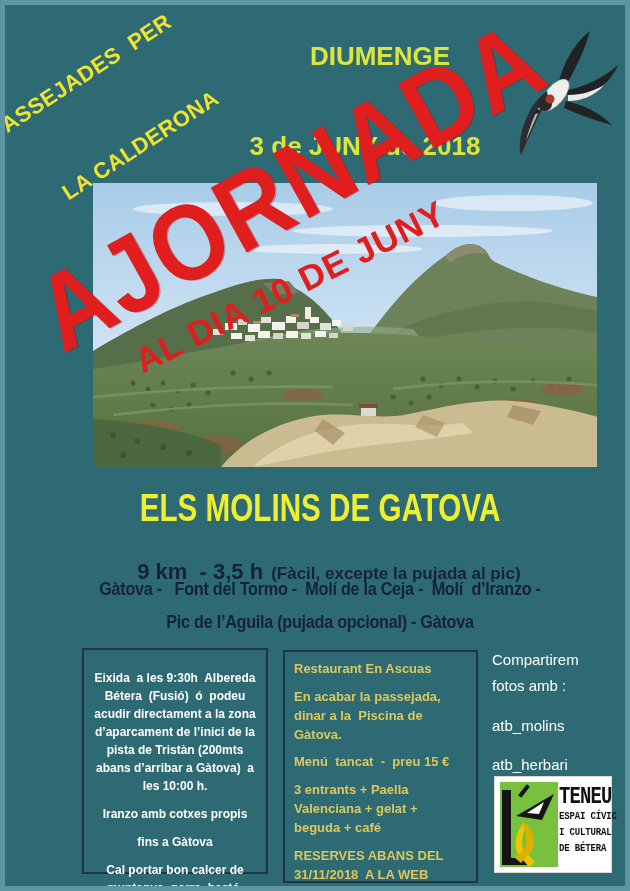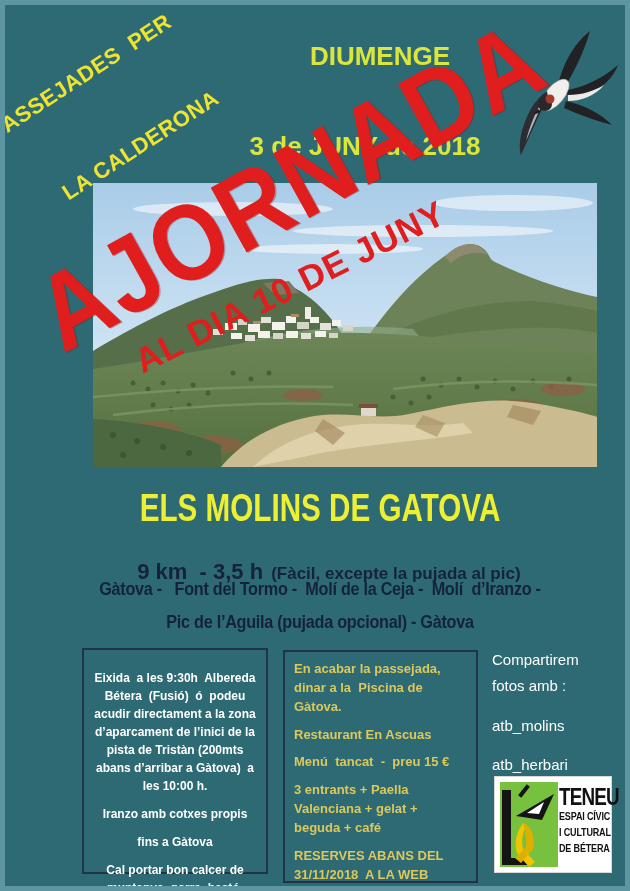--- a/index.html
+++ b/index.html
@@ -71,21 +71,21 @@
     color:#dcc85c;font-weight:600;font-size:13px;line-height:1.45;text-align:left;
   }
   .box-lunch p{margin:0 0 9px 0;white-space:pre-wrap;}
   .share{
     position:absolute;left:487px;top:642px;width:140px;z-index:3;
     color:#ffffff;font-size:15px;line-height:1.75;
   }
   .share .tag{margin-top:13px;}
   .logo{
     position:absolute;left:489px;top:771px;width:118px;height:97px;z-index:3;
-    background:#ffffff;border:1px solid #d8d8d8;box-sizing:border-box;
+    background:#ffffff;border:1px solid #d8d8d8;box-sizing:border-box;font-family:Liberation Mono, monospace;
   }
   .logo .green{position:absolute;left:5px;top:5px;width:58px;height:85px;background:#78c13f;}
   .logo .l-stem{position:absolute;left:7px;top:13px;width:9px;height:75px;background:#141414;}
   .logo .l-foot{position:absolute;left:7px;top:81px;width:27px;height:7px;background:#141414;}
   .logo .apos{position:absolute;left:27px;top:7px;width:4px;height:14px;background:#141414;transform:rotate(38deg);}
   .logo .a-shape{position:absolute;left:21px;top:13px;width:42px;height:32px;}
   .logo .ribbon{position:absolute;left:17px;top:46px;width:30px;height:44px;}
   .logo .text{
     position:absolute;left:64px;top:8px;width:60px;color:#111;
     transform:scaleX(.82);transform-origin:left top;
@@ -240,22 +240,22 @@
   <div class="route route2">Pic de l’Aguila (pujada opcional) - Gàtova</div>
 
   <div class="infobox box-logistics">
     <p>Eixida  a les 9:30h  Albereda Bétera  (Fusió)  ó  podeu acudir directament a la zona d’aparcament de l’inici de la pista de Tristàn (200mts abans d’arribar a Gàtova)  a les 10:00 h.</p>
     <p>Iranzo amb cotxes propis</p>
     <p>fins a Gàtova</p>
     <p>Cal portar bon calcer de muntanya, gorra, bastó, esmorzar i aigua</p>
   </div>
 
   <div class="infobox box-lunch">
+    <p>Restaurant En Ascuas</p>
     <p>En acabar la passejada, dinar a la  Piscina de Gàtova.</p>
-    <p>Restaurant En Ascuas</p>
     <p>Menú  tancat  -  preu 15 €</p>
     <p>3 entrants + Paella Valenciana + gelat +  beguda + café</p>
     <p>RESERVES ABANS DEL 31/11/2018  A LA WEB</p>
 
   </div>
 
   <div class="share">
     <div>Compartirem</div>
     <div>fotos amb :</div>
     <div class="tag">atb_molins</div>

